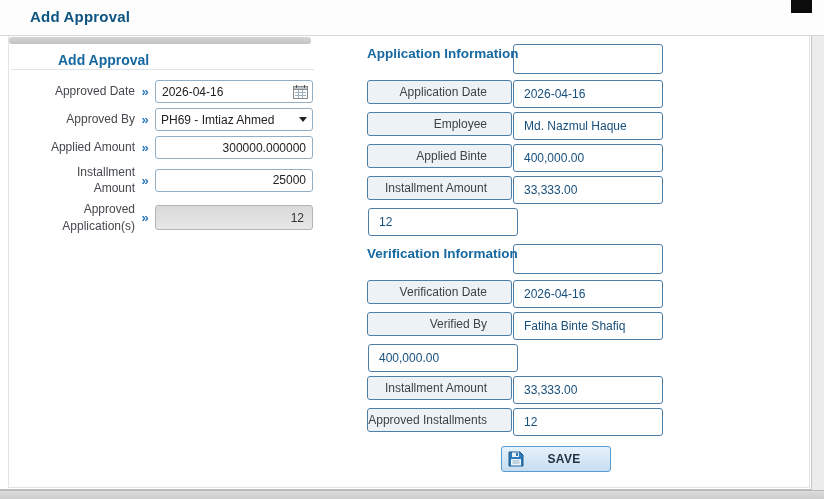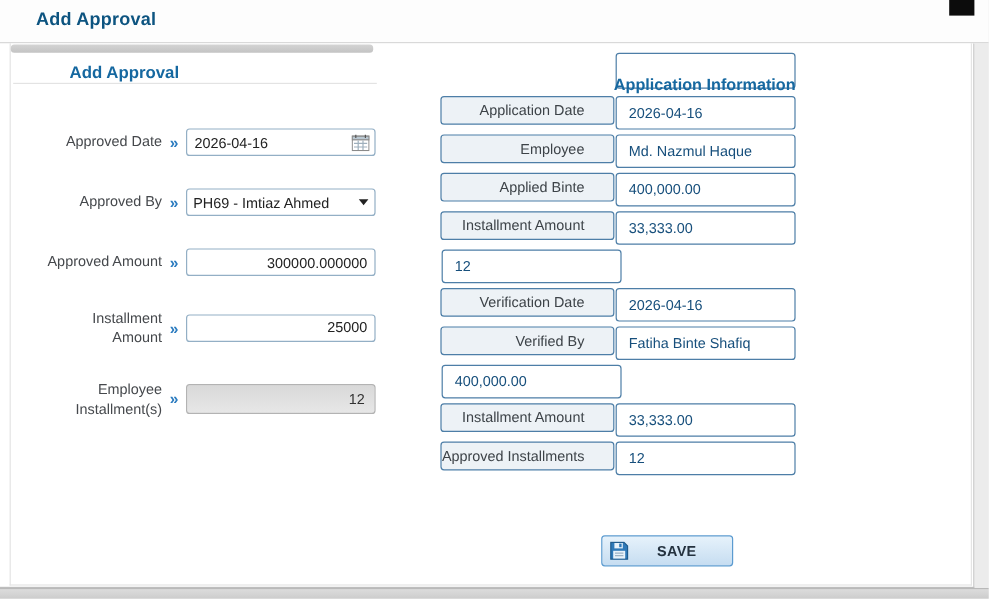--- a/index.html
+++ b/index.html
@@ -25,21 +25,21 @@
 
   .hscrollbar { position: absolute; left: 0; top: 1px; width: 302px; height: 7px;
                 background: linear-gradient(#d4d4d4, #c3c3c3); border-radius: 3px; }
 
   
   .left-heading { position: absolute; left: 49px; top: 16px; font-size: 14px;
                   font-weight: bold; color: #1668a0; }
   .left-divider { position: absolute; left: 2px; top: 33px; width: 303px; height: 1px; background: #e3e3e3; }
 
   .form { position: absolute; left: 2px; top: 44px; width: 312px; }
-  .form-row { display: flex; align-items: center; margin-bottom: 5px; padding-left: 24px; margin-top: 27px; }
+  .form-row { display: flex; align-items: center; margin-bottom: 5px; padding-left: 24px; }
   .f-label { width: 100px; text-align: right; color: #45484c; line-height: 1.35; }
   .req { width: 20px; text-align: center; color: #2b7bbf; font-weight: bold; font-size: 13px; }
   .f-input { display: block; width: 158px; position: relative; }
 
   input.txt { width: 158px; height: 23px; border: 1px solid #93afc5; border-radius: 3px;
               padding: 0 6px; font: 12px "Liberation Sans", sans-serif; color: #222;
               background: #fff; outline: none; display: block; }
   input.txt.num { text-align: right; }
   input.txt.date { padding-right: 24px; }
   .cal-btn { position: absolute; right: 5px; top: 5px; width: 15px; height: 14px;
@@ -53,21 +53,21 @@
 
   .readonly-box { width: 158px; height: 25px; border: 1px solid #b3b3b3; border-radius: 3px;
                   background: linear-gradient(#d9d9d9, #e7e7e7); color: #333;
                   display: flex; align-items: center; justify-content: flex-end; padding: 0 8px; }
 
   
   .info-col { position: absolute; left: 358px; top: 8px; width: 296px; }
   .info-heading-row { position: relative; height: 32px; margin-bottom: 4px; }
   .heading-cell-spacer { position: absolute; right: 0; top: 0; width: 150px; height: 30px;
                          border: 1px solid #4d7ea7; border-radius: 3px; background: #fff; }
-  .info-heading { position: absolute; left: 0; top: 19px; width: 100%; text-align: right;
+  .info-heading { position: absolute; left: 0; top: 2px; width: 100%; text-align: left;
                   font-size: 13.5px; font-weight: bold; color: #1668a0; }
   .section-verification .info-heading-row { margin-top: 8px; }
   .info-row { display: flex; margin-bottom: 4px; }
   .info-label { width: 145px; height: 24px; border: 1px solid #4d7ea7; border-radius: 3px;
                 background: #edf2f6; color: #3d4348; display: flex; align-items: center;
                 justify-content: flex-end; padding-right: 24px; }
   .info-value { width: 150px; height: 28px; margin-left: 1px; border: 1px solid #4d7ea7;
                 border-radius: 3px; background: #fff; color: #174f7c;
                 display: flex; align-items: center; padding-left: 10px; }
 
@@ -128,37 +128,37 @@
         <span class="req">»</span>
         <span class="f-input">
           <div class="selectbox">
             <span class="sel-text">PH69 - Imtiaz Ahmed</span>
             <span class="sel-arrow"></span>
           </div>
         </span>
       </div>
 
       <div class="form-row">
-        <label class="f-label">Approved Amount</label>
+        <label class="f-label">Applied Amount</label>
         <span class="req">»</span>
         <span class="f-input">
           <input type="text" class="txt num" value="300000.000000" style="">
         </span>
       </div>
 
       <div class="form-row">
         <label class="f-label">Installment Amount</label>
         <span class="req">»</span>
         <span class="f-input">
           <input type="text" class="txt num" value="25000" style="">
         </span>
       </div>
 
       <div class="form-row">
-        <label class="f-label">Employee Installment(s)</label>
+        <label class="f-label">Approved Application(s)</label>
         <span class="req">»</span>
         <span class="f-input">
           <div class="readonly-box">12</div>
         </span>
       </div>
 
     </div>
 
     <div class="info-col">
 
@@ -182,20 +182,24 @@
         <div class="info-row">
           <div class="info-label">Installment Amount</div>
           <div class="info-value">33,333.00</div>
         </div>
         <div class="info-row">
           <div class="info-value">12</div>
         </div>
       </div>
 
       <div class="section-verification">
+        <div class="info-heading-row">
+          <div class="heading-cell-spacer"></div>
+          <div class="info-heading">Verification Information</div>
+        </div>
         <div class="info-row">
           <div class="info-label">Verification Date</div>
           <div class="info-value">2026-04-16</div>
         </div>
         <div class="info-row">
           <div class="info-label">Verified By</div>
           <div class="info-value">Fatiha Binte Shafiq</div>
         </div>
         <div class="info-row">
           <div class="info-value">400,000.00</div>

